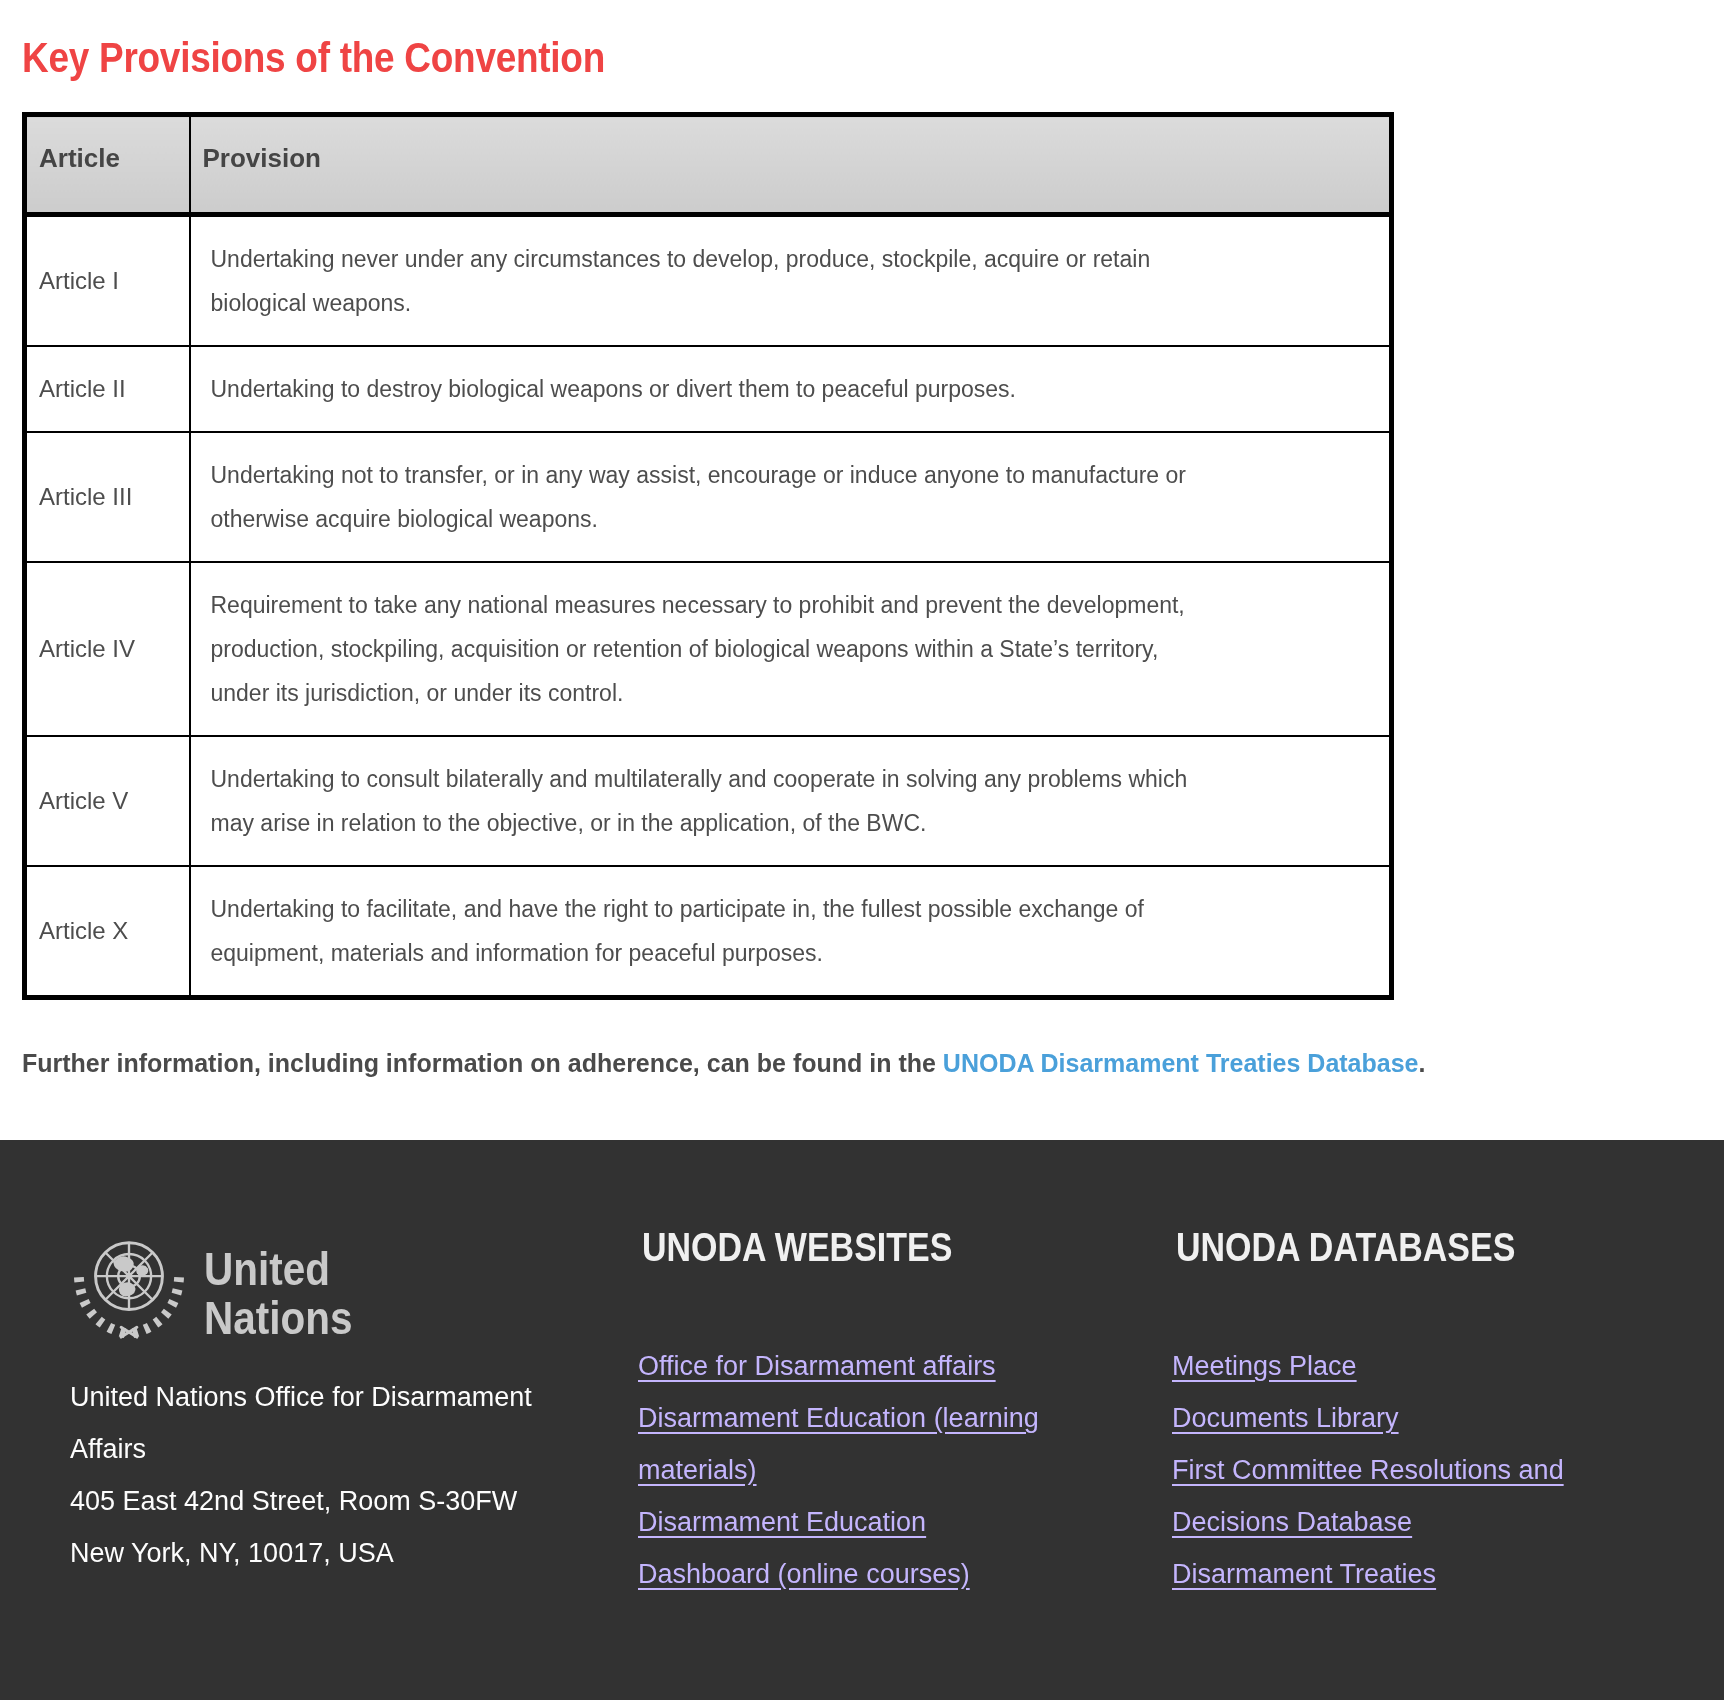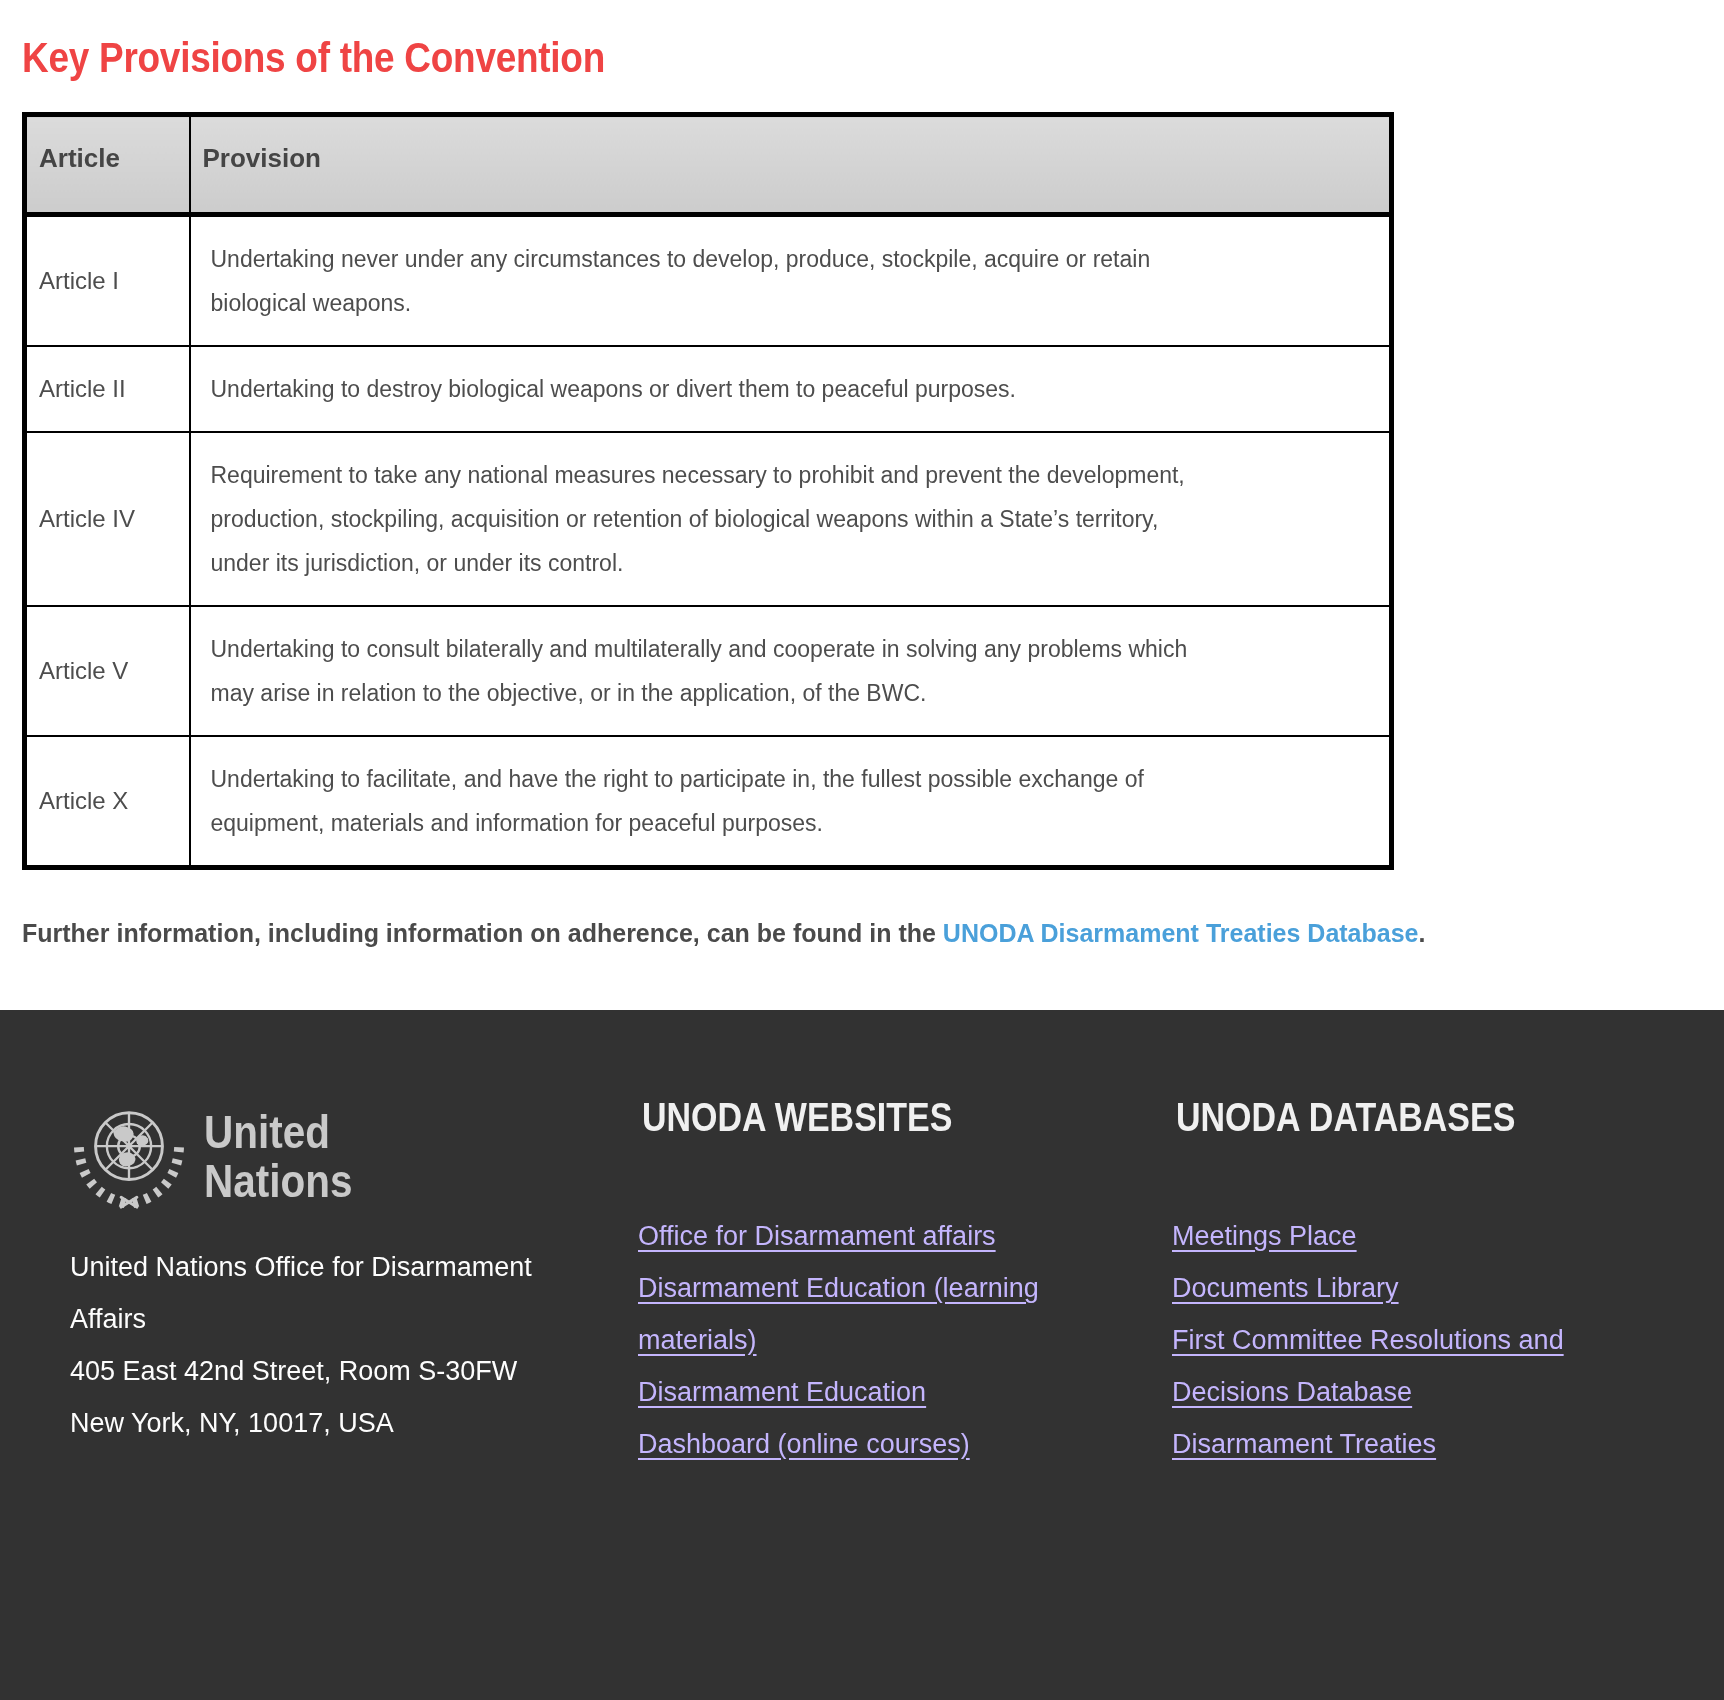--- a/index.html
+++ b/index.html
@@ -73,21 +73,21 @@
     margin-top:60px;
     flex:1;
     background:var(--footer-bg);
     padding:85px 0 0 70px;
   }
   .footer-grid{
     display:grid;
     grid-template-columns:568px 534px 1fr;
     align-items:start;
   }
-  .brand{display:flex;align-items:center;}
+  .brand{display:flex;align-items:flex-end;}
   .brand svg{width:118px;height:118px;flex:0 0 auto;}
   .wordmark{
     margin-left:16px;margin-top:6px;
     font-size:46px;font-weight:bold;color:var(--logo-gray);
     line-height:49px;
   }
   .address{
     margin-top:28px;
     width:500px;
     font-size:27px;line-height:52px;
@@ -126,20 +126,24 @@
   <tr>
     <td class="article-cell">Article I</td>
     <td class="provision-cell">Undertaking never under any circumstances to develop, produce, stockpile, acquire or retain biological weapons.</td>
   </tr>
 
   <tr>
     <td class="article-cell">Article II</td>
     <td class="provision-cell">Undertaking to destroy biological weapons or divert them to peaceful purposes.</td>
   </tr>
 
+  <tr>
+    <td class="article-cell">Article III</td>
+    <td class="provision-cell">Undertaking not to transfer, or in any way assist, encourage or induce anyone to manufacture or otherwise acquire biological weapons.</td>
+  </tr>
 
   <tr>
     <td class="article-cell">Article IV</td>
     <td class="provision-cell">Requirement to take any national measures necessary to prohibit and prevent the development, production, stockpiling, acquisition or retention of biological weapons within a State’s territory, under its jurisdiction, or under its control.</td>
   </tr>
 
   <tr>
     <td class="article-cell">Article V</td>
     <td class="provision-cell">Undertaking to consult bilaterally and multilaterally and cooperate in solving any problems which may arise in relation to the objective, or in the application, of the BWC.</td>
   </tr>

